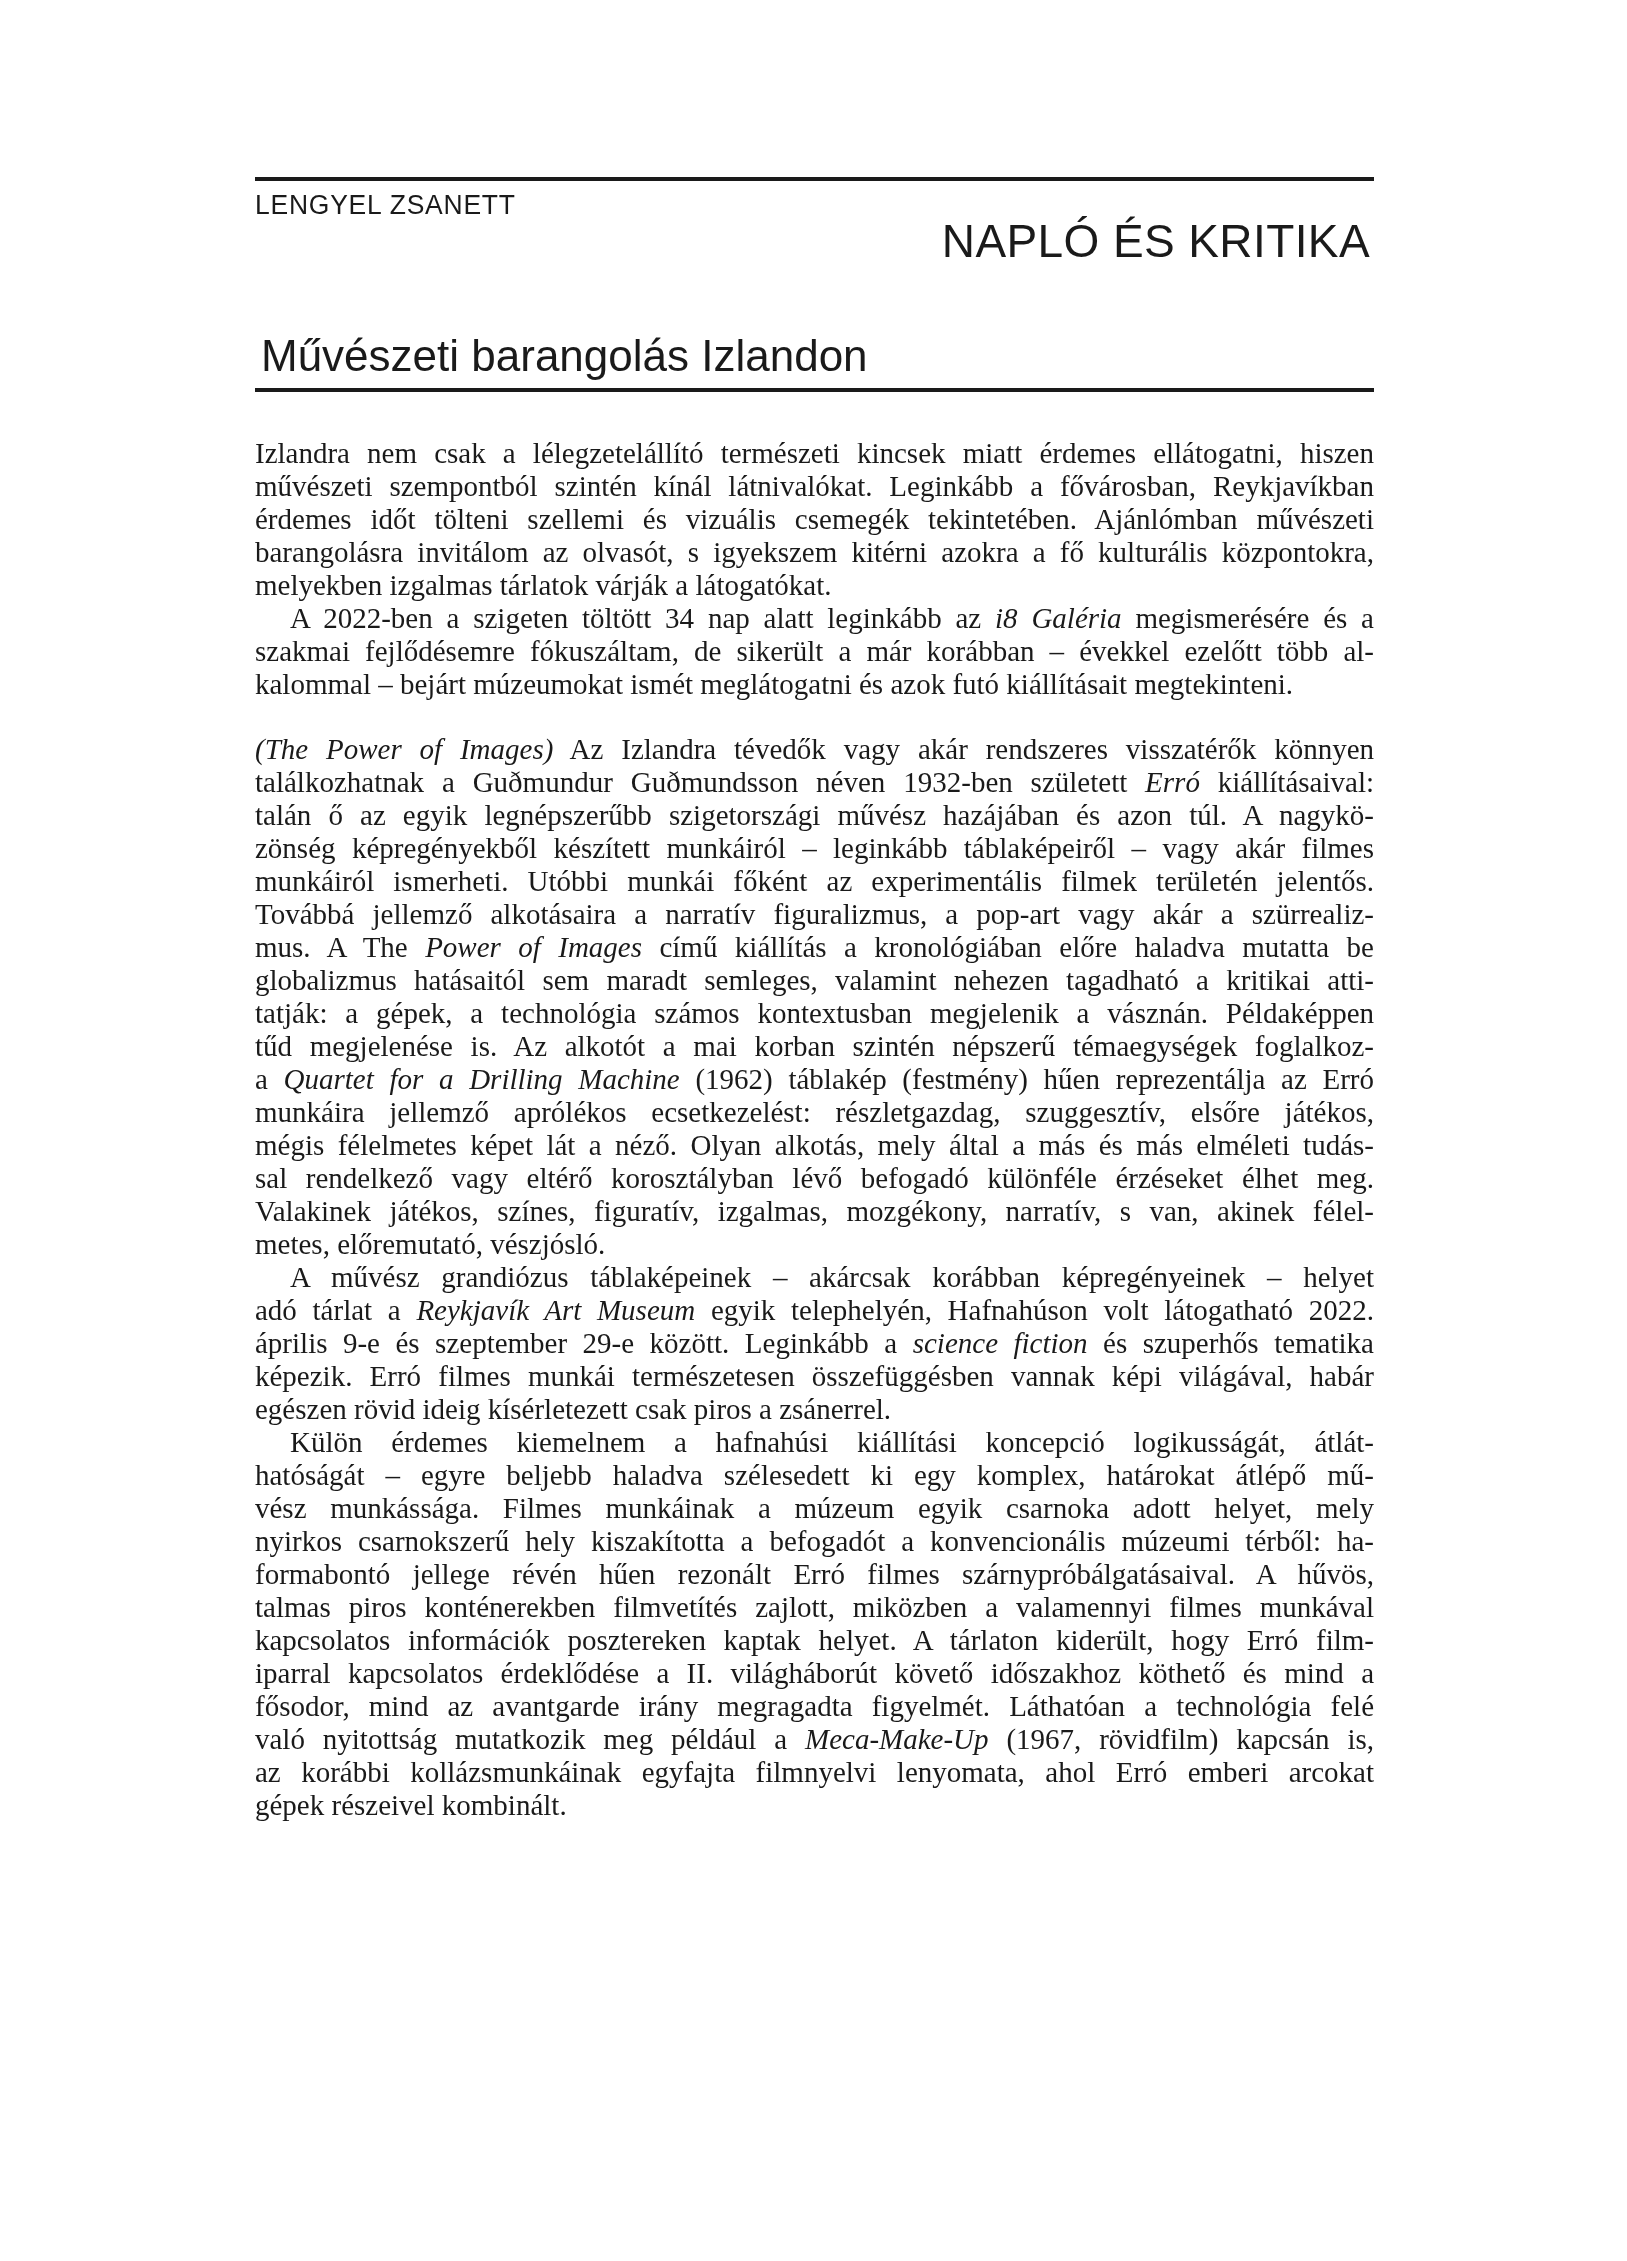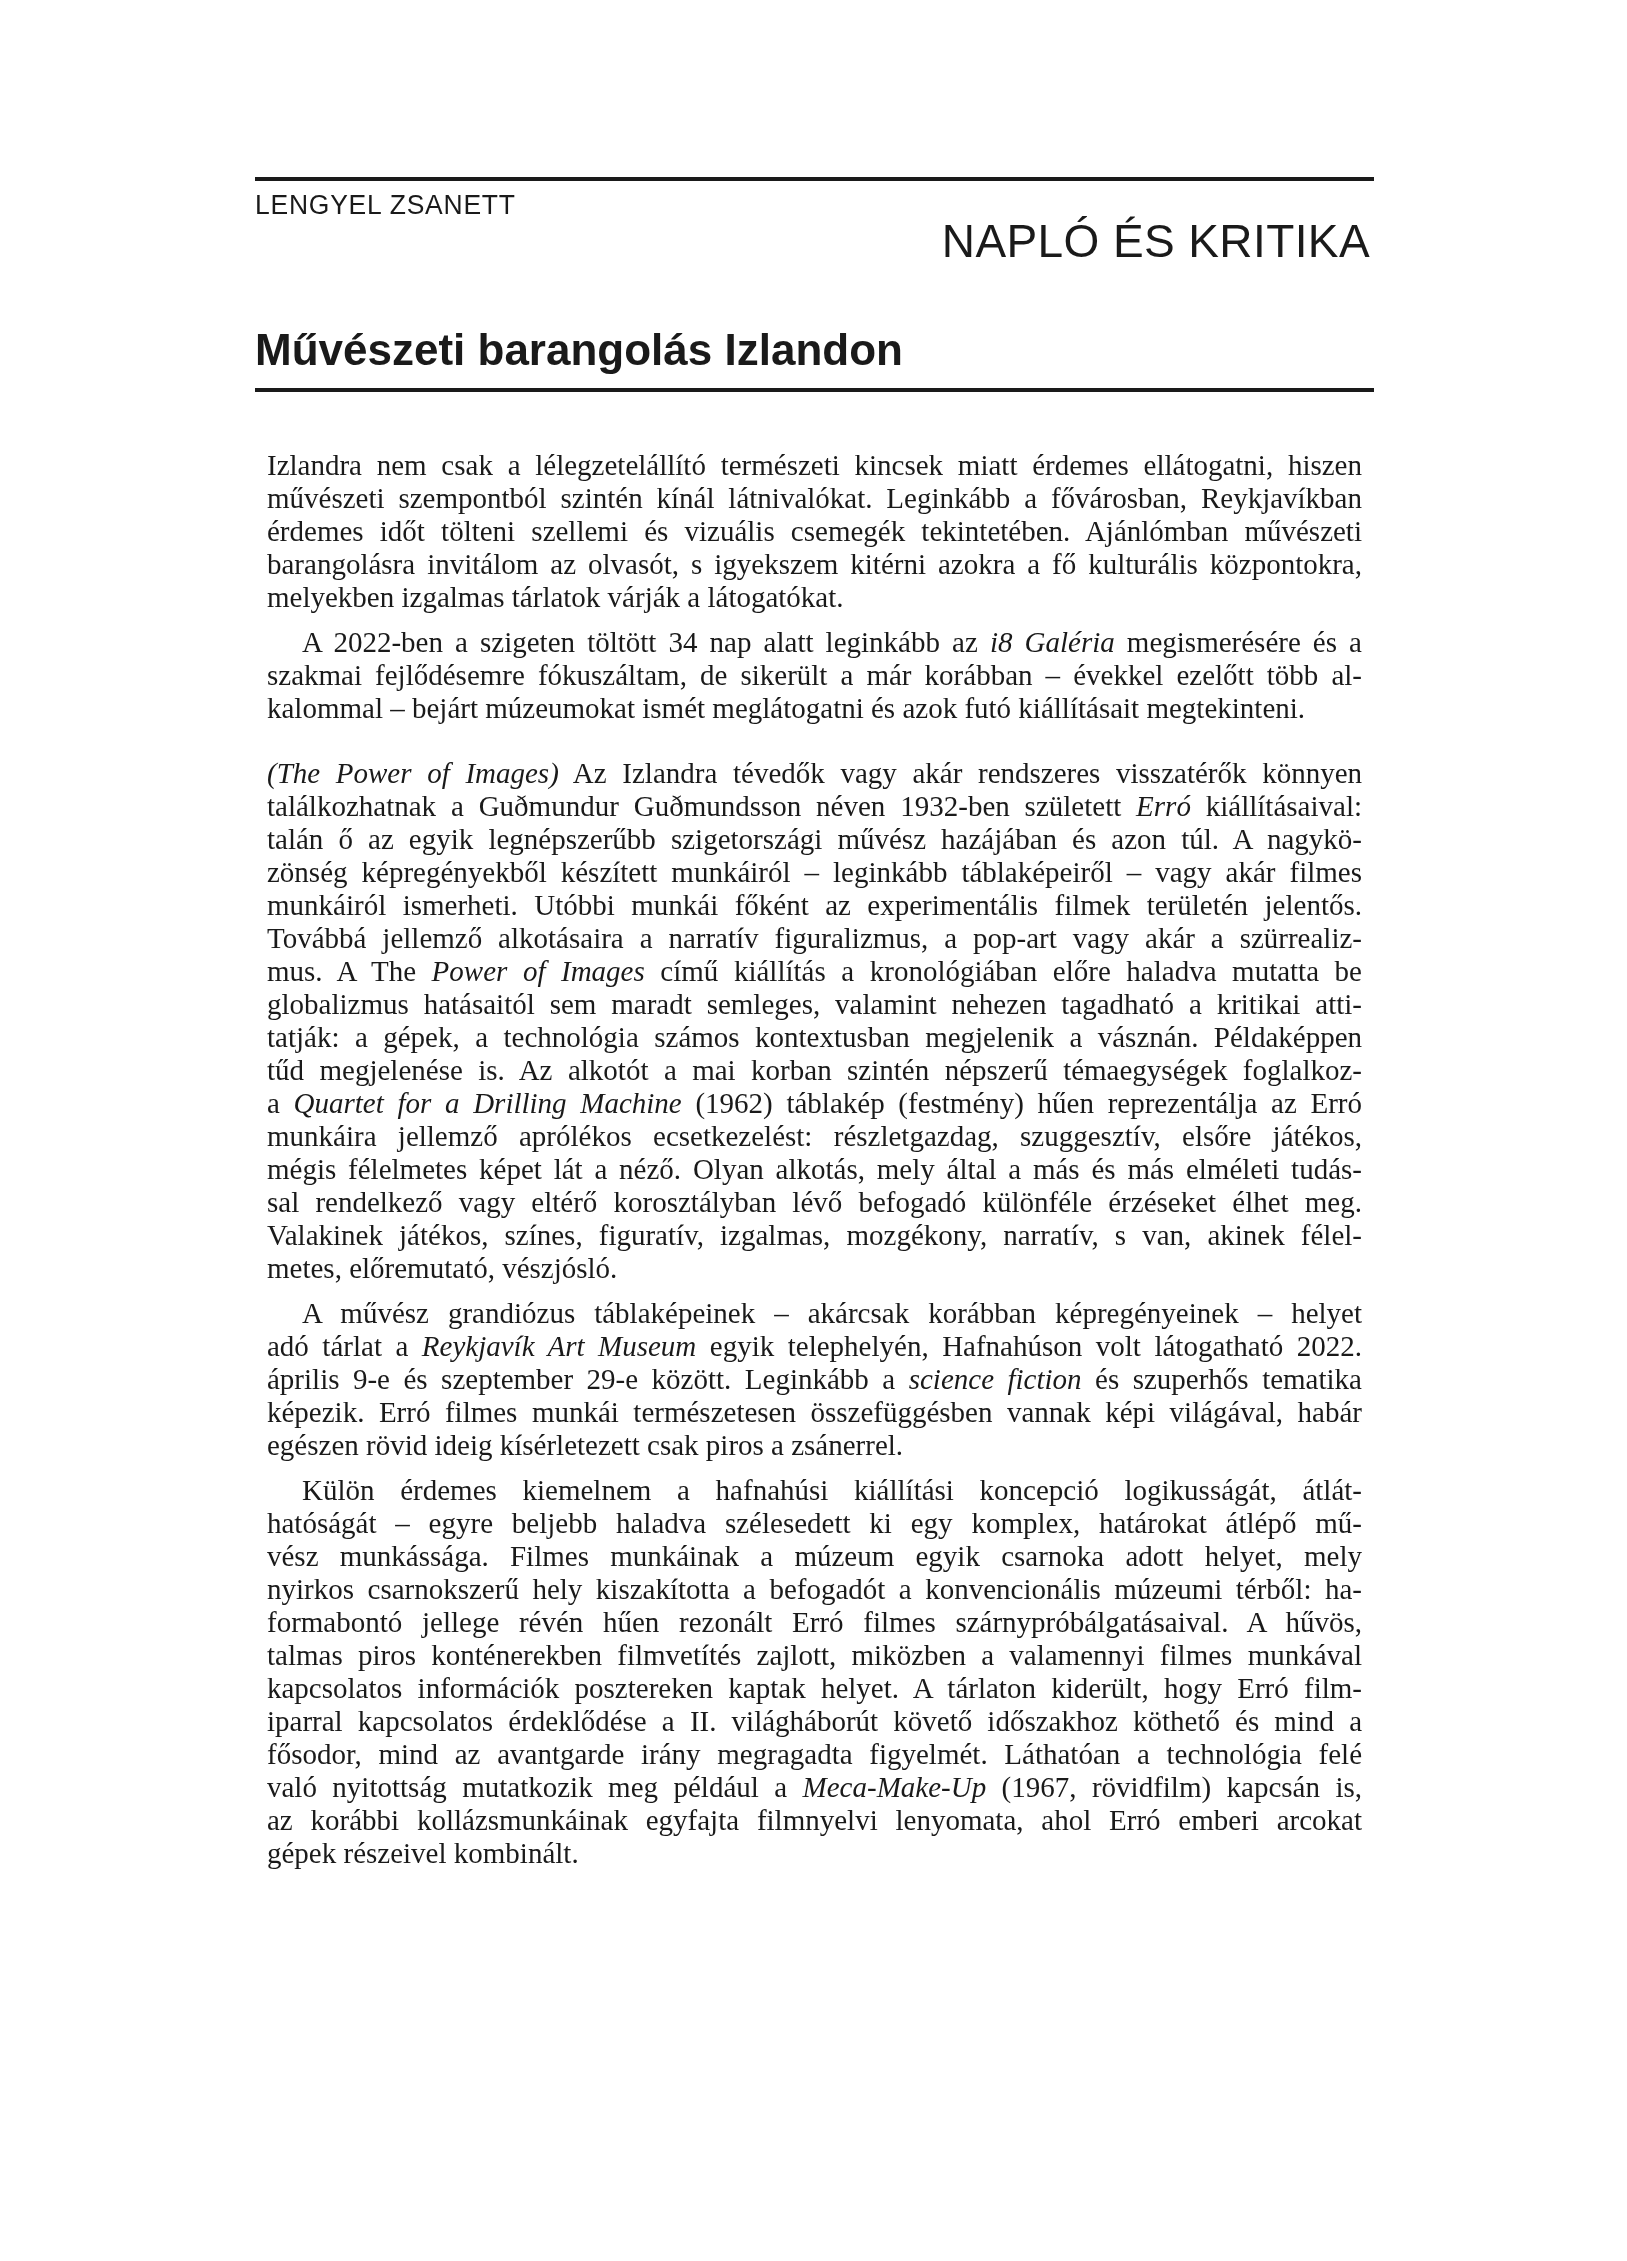--- a/index.html
+++ b/index.html
@@ -4,35 +4,35 @@
 <style>
   html, body { margin: 0; padding: 0; background: #ffffff; }
   body { width: 1628px; height: 2261px; position: relative; overflow: hidden; color: #1a1a1a; }
   .page { position: absolute; left: 255px; top: 0; width: 1119px; }
   .rule-top { position: absolute; left: 0; top: 177px; width: 1119px; height: 3.8px; background: #1a1a1a; }
   .author { position: absolute; left: 0; top: 192px; font-family: "Liberation Sans", sans-serif; font-size: 27px; letter-spacing: 0.8px; line-height: 1; transform: scaleX(0.98); transform-origin: left; }
   .section { position: absolute; right: 4px; top: 218px; font-family: "Liberation Sans", sans-serif; font-size: 46px; line-height: 1; letter-spacing: 0.4px; }
   .title { position: absolute; left: 0; top: 328px; font-family: "Liberation Sans", sans-serif; font-size: 44px; line-height: 1; }
   .rule-bottom { position: absolute; left: 0; top: 388px; width: 1119px; height: 3.8px; background: #1a1a1a; }
   .body { position: absolute; left: 0; top: 437px; width: 1119px; font-family: "Liberation Serif", serif; font-size: 29px; line-height: 33px; text-align: justify; hyphens: manual; }
-  .body p { margin: 12px; }
+  .body p { margin: 0; }
   .body p.gap { margin-top: 32px; }
   .body em { font-style: italic; }
   .line { display: block; text-align: justify; text-align-last: justify; white-space: nowrap; }
   .line.last { text-align-last: left; }
   .line.ind { padding-left: 35px; }
 </style>
 </head>
 <body>
 
 <div class="page">
   <div class="rule-top"></div>
   <div class="author">LENGYEL ZSANETT</div>
   <div class="section">NAPLÓ ÉS KRITIKA</div>
-  <h1 class="title" style="margin:0;font-weight:bold;">Művészeti barangolás Izlandon</h1>
+  <h1 class="title" style="margin:6px;font-weight:normal;">Művészeti barangolás Izlandon</h1>
   <div class="rule-bottom"></div>
   <div class="body" id="article-body">
       <p>
         <span class="line">Izlandra nem csak a lélegzetelállító természeti kincsek miatt érdemes ellátogatni, hiszen</span>
         <span class="line">művészeti szempontból szintén kínál látnivalókat. Leginkább a fővárosban, Reykjavíkban</span>
         <span class="line">érdemes időt tölteni szellemi és vizuális csemegék tekintetében. Ajánlómban művészeti</span>
         <span class="line">barangolásra invitálom az olvasót, s igyekszem kitérni azokra a fő kulturális központokra,</span>
         <span class="line last">melyekben izgalmas tárlatok várják a látogatókat.</span>
       </p>
       <p>

